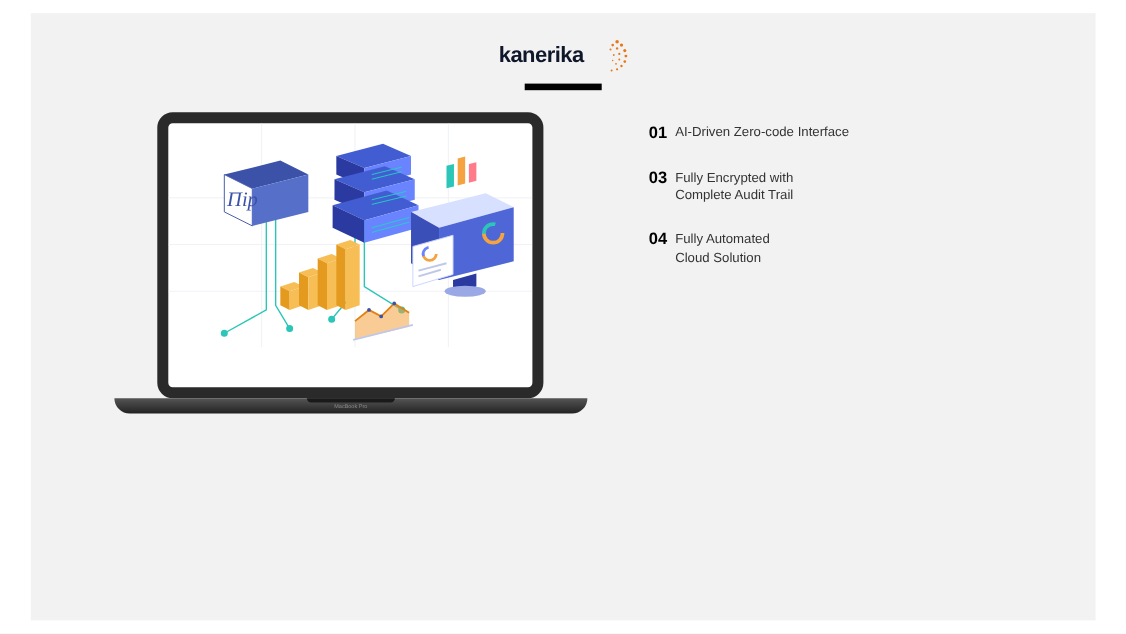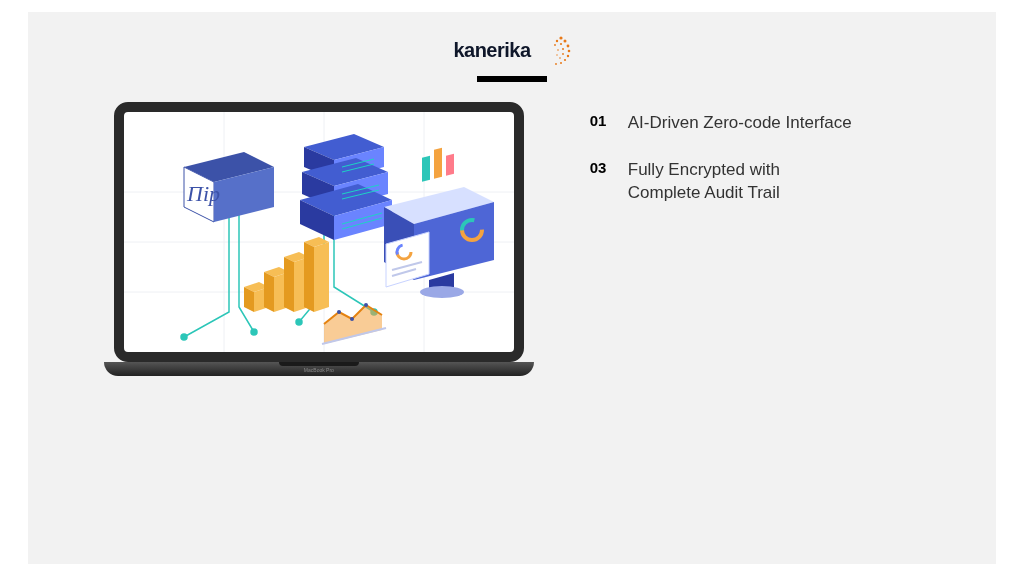--- a/index.html
+++ b/index.html
@@ -66,42 +66,41 @@
       justify-content: center;
       margin-left: 20px;
     }
     .features {
       flex: 1;
       padding-top: 10px;
       padding-right: 20px;
     }
     .feature {
       display: flex;
-      gap: 14px;
       margin-bottom: 24px;
       align-items: flex-start;
     }
     .feature-num {
       font-size: 15px;
       font-weight: 700;
       color: #000;
       min-width: 24px;
     }
     .feature-text {
-      font-size: 17px;
+      font-size: 12px;
       color: #333;
       line-height: 1.35;
     }
     
     .laptop {
       width: 430px;
       position: relative;
     }
     .laptop-screen {
-      width: 410px;
+      width: 351px;
       height: 260px;
       margin: 0 auto;
       background: #fff;
       border: 10px solid #2a2a2a;
       border-radius: 14px;
       position: relative;
       overflow: hidden;
     }
     .laptop-base {
       width: 430px;
@@ -293,16 +292,23 @@
           <span>AI-Driven Zero-code Interface</span><br>
         </div>
       </div>
       <div class="feature">
         <div class="feature-num">03</div>
         <div class="feature-text">
           <span>Fully Encrypted with</span><br>
           <span>Complete Audit Trail</span>
         </div>
       </div>
+      <div class="feature">
+        <div class="feature-num">04</div>
+        <div class="feature-text">
+          <span>Fully Automated</span><br>
+          <span>Cloud Solution</span>
+        </div>
+      </div>
     </div>
 
   </div>
 </div>
 
 </body></html>

